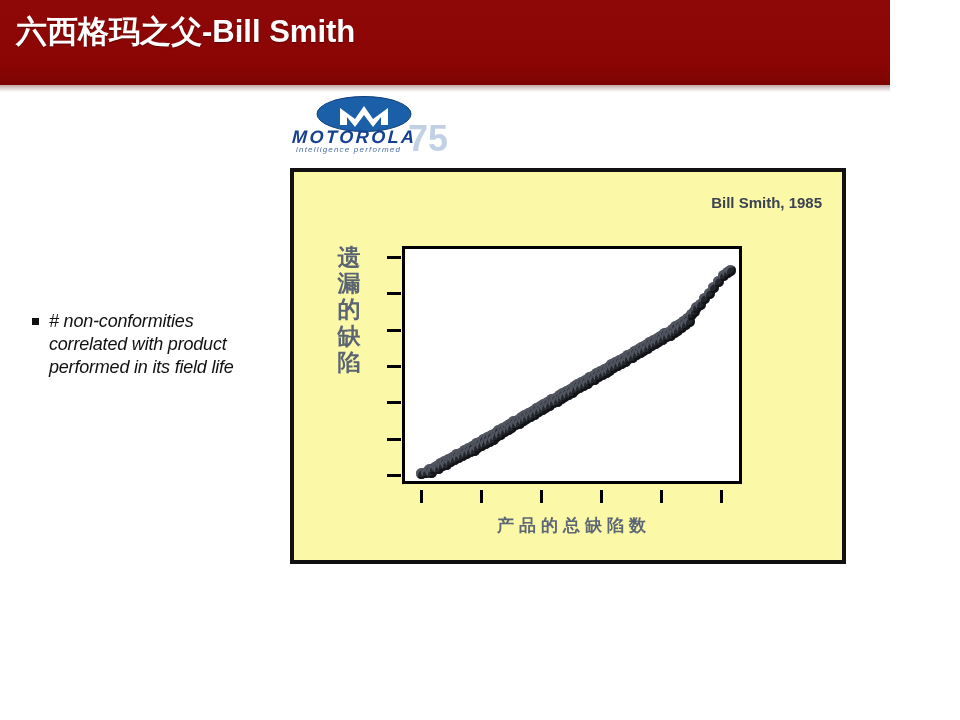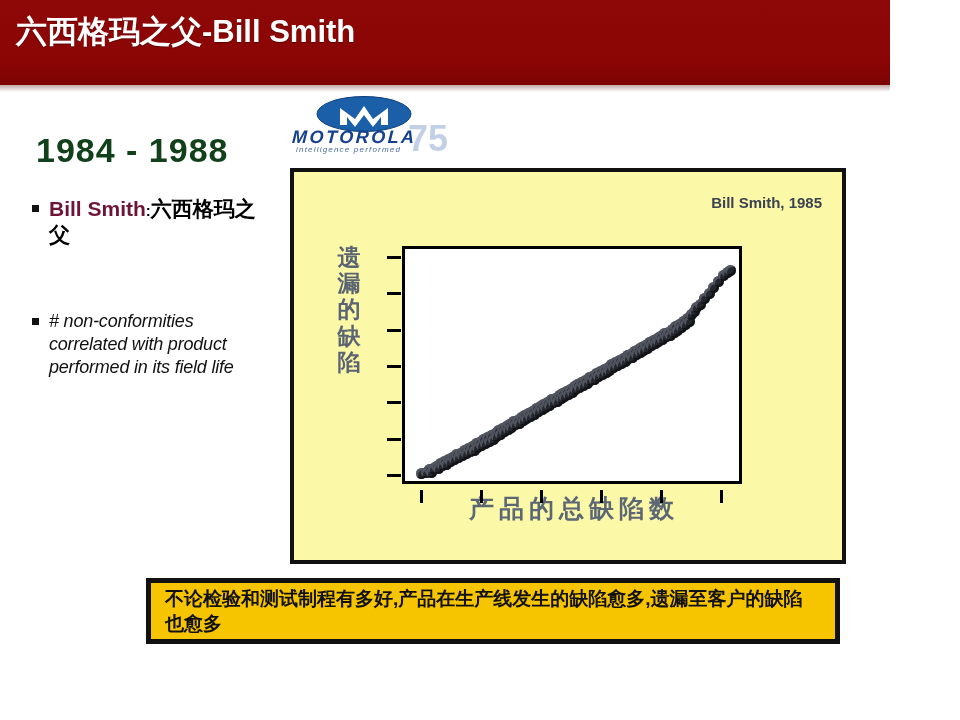--- a/index.html
+++ b/index.html
@@ -185,24 +185,24 @@
     font-weight: bold;
     color: #5a6472;
     line-height: 1.14;
     text-align: center;
   }
   #y-axis-title span { display: block; }
 
   #x-axis-title {
     position: absolute;
     left: 94px;
-    top: 320px;
+    top: 342px;
     width: 372px;
     text-align: center;
-    font-size: 25px;
+    font-size: 17px;
     font-weight: bold;
     color: #5c6776;
     letter-spacing: 5px;
     white-space: nowrap;
   }
 
   #plot-wrap {
     position: absolute;
     left: 108px;
     top: 74px;
@@ -278,28 +278,21 @@
 </style>
 </head>
 <body>
 
 <div id="slide">
 
   <div id="header-band"></div>
   <div id="header-shadow"></div>
   <div id="header-title">六西格玛之父-Bill Smith</div>
 
-  <div id="year-range">1984 - 1988</div>
-
-  <div id="bullet-1" class="bullet-row">
-    <div class="bullet-mark"></div>
-    <div class="bullet-text">
-      <span class="hl">Bill Smith</span><span class="colon">:</span><span>六西格玛之父</span>
-    </div>
-  </div>
+
 
   <div id="bullet-2" class="bullet-row">
     <div class="bullet-mark"></div>
     <div class="bullet-text"># non-conformities correlated with product performed in its field life</div>
   </div>
 
   <div id="moto-logo">
     <svg id="moto-mark" viewBox="0 0 96 36">
       <ellipse cx="48" cy="18" rx="47" ry="17.5" fill="#1a5fa8"></ellipse>
       <ellipse cx="48" cy="18" rx="47" ry="17.5" fill="none" stroke="#0f3f7a" stroke-width="1"></ellipse>
@@ -484,18 +477,15 @@
         <div class="tick-y" style="top: 228px;"></div>
         <div class="tick-x" style="left: 18px;"></div>
         <div class="tick-x" style="left: 78px;"></div>
         <div class="tick-x" style="left: 138px;"></div>
         <div class="tick-x" style="left: 198px;"></div>
         <div class="tick-x" style="left: 258px;"></div>
         <div class="tick-x" style="left: 318px;"></div>
       </div>
   </div>
 
-  <div id="bottom-banner">
-    <div id="bottom-banner-text">不论检验和测试制程有多好,产品在生产线发生的缺陷愈多,遗漏至客户的缺陷也愈多</div>
-  </div>
 
 
 </div>
 
 </body></html>

